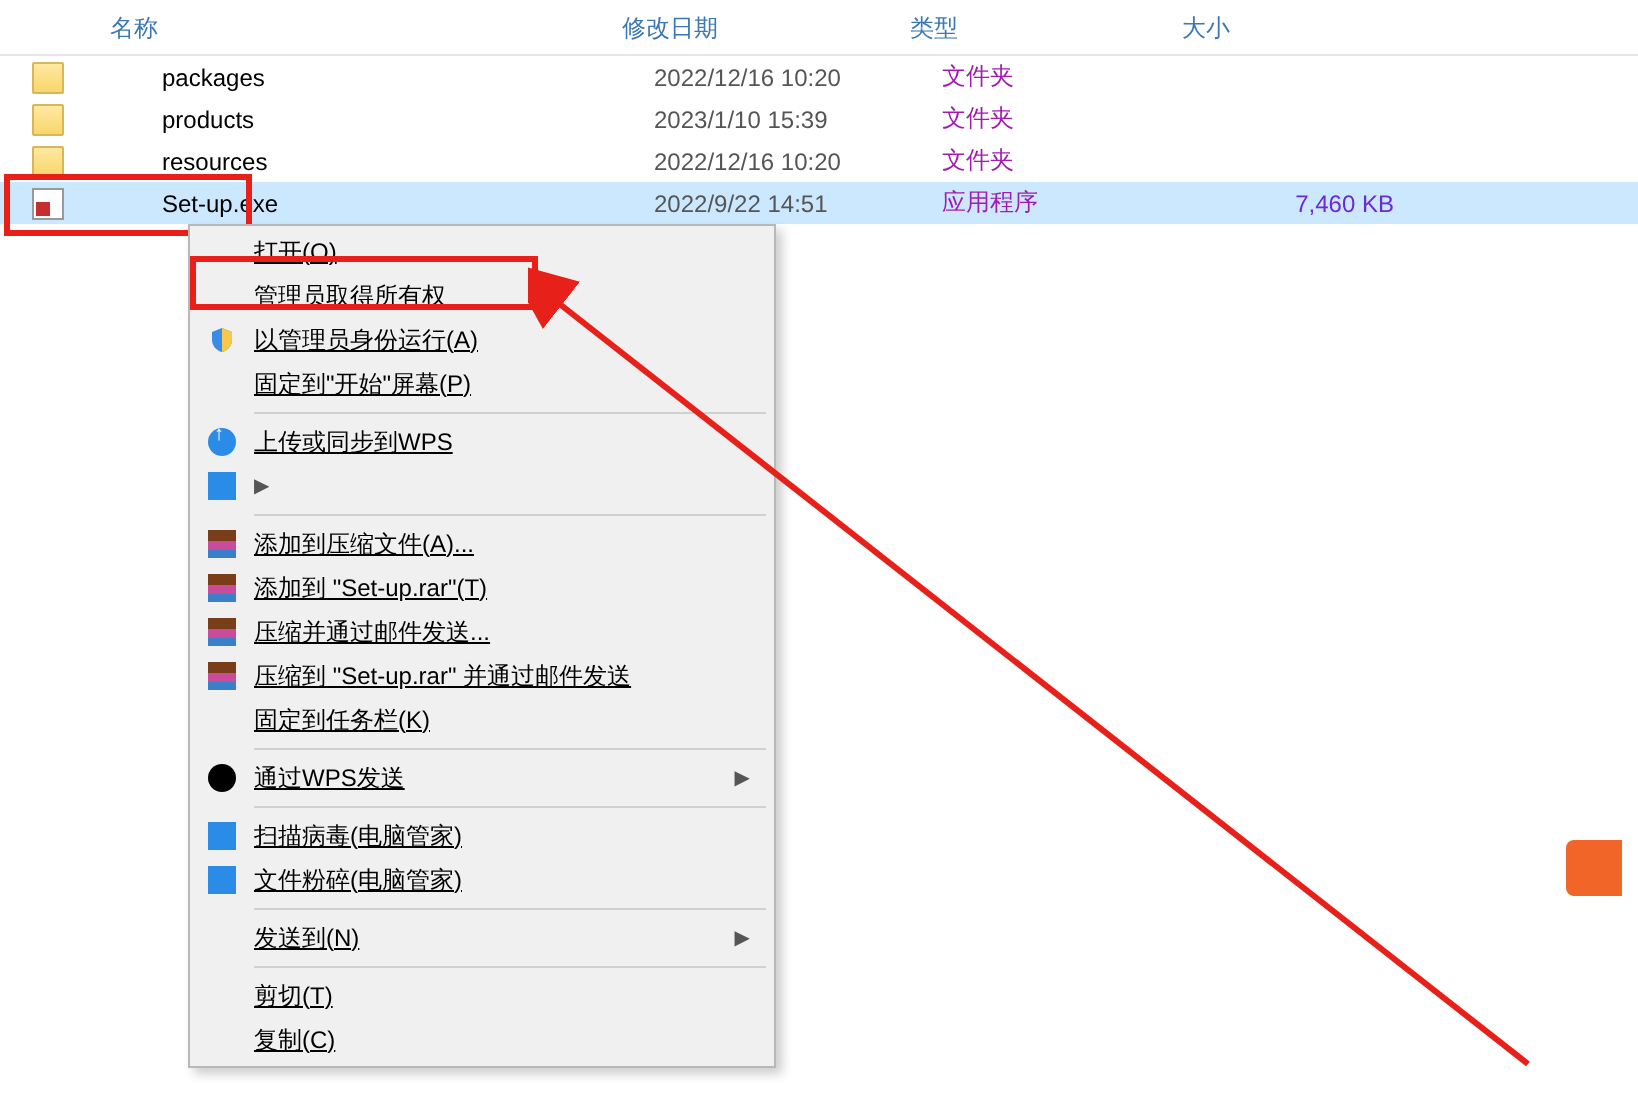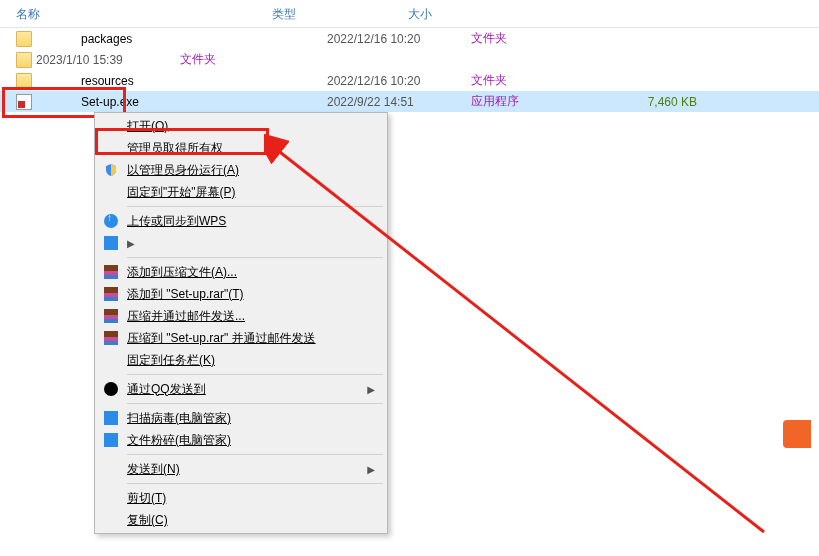--- a/index.html
+++ b/index.html
@@ -1,33 +1,33 @@
 <!DOCTYPE html>
 <html><head>
   <meta charset="utf-8">
   <style>
     * { margin: 0; padding: 0; box-sizing: border-box; font-family: "Microsoft YaHei", Arial, sans-serif; font-size: 12px; }
     body { width: 819px; height: 556px; position: relative; background: #fff; overflow: hidden; }
     .header { display: flex; border-bottom: 1px solid #e5e5e5; height: 28px; color: #3B78B4; }
     .header div { padding: 6px 0 0 4px; }
-    .col-name { width: 268px; padding-left: 16px !important; }
+    .col-name { width: 268px; padding-left: 16px !important; margin-left: 39px; }
     .col-date { width: 144px; }
     .col-type { width: 136px; }
     .col-size { width: 100px; }
     .rows { }
     .row { display: flex; height: 21px; align-items: center; }
     .row.selected { background: #CCE8FF; }
     .icon-box { width: 16px; height: 16px; margin: 0 4px 0 16px; display: inline-block; }
     .folder-icon { background: linear-gradient(#FFE9A2, #F8D66B); border: 1px solid #D9B65A; border-radius: 1px; }
     .exe-icon { background: #fff; border: 1px solid #999; position: relative; }
     .exe-icon::after { content: ""; position: absolute; bottom: 1px; left: 1px; width: 7px; height: 7px; background: #C42E2E; }
     .cell-name { width: 246px; color: #000; margin-left: 45px; }
     .cell-date { width: 144px; color: #555; }
     .cell-type { width: 136px; color: #a21caf; }
-    .cell-size { width: 90px; text-align: right; color: #4d7c0f; }
+    .cell-size { width: 90px; text-align: right; color: #6d28d9; }
     .red-box1 { position: absolute; border: 3px solid #E8201A; left: 2px; top: 87px; width: 124px; height: 31px; pointer-events: none; }
     .red-box2 { position: absolute; border: 3px solid #E8201A; left: 95px; top: 128px; width: 174px; height: 27px; pointer-events: none; }
     .ctx { position: absolute; left: 94px; top: 112px; width: 294px; background: #F0F0F0; border: 1px solid #B8B8B8; box-shadow: 3px 3px 5px rgba(0,0,0,0.2); padding: 2px; }
     .item { display: flex; align-items: center; height: 22px; padding: 0 10px 0 4px; cursor: default; }
     .item-icon { width: 20px; height: 16px; display: flex; align-items: center; justify-content: center; margin-right: 6px; }
     .item-label { flex: 1; color: #000; text-decoration: underline; }
     .item-arrow { color: #555; font-size: 10px; }
     .sep { height: 1px; background: #D0D0D0; margin: 3px 2px 3px 30px; }
     .shield { width: 14px; height: 14px; }
     .wps1 { width: 14px; height: 14px; border-radius: 50%; background: #2B8CE8; position: relative; }
@@ -38,34 +38,36 @@
     .pcmgr { width: 14px; height: 14px; background: #2B8CE8; }
     .orange-badge { position: absolute; right: 8px; top: 420px; width: 28px; height: 28px; background: #F16529; border-radius: 4px 0 0 4px; }
     svg.arrow { position: absolute; left: 264px; top: 127px; pointer-events: none; }
     
   </style>
 </head>
 <body>
 
 <div class="header">
   <div class="col-name">名称</div>
+  <div class="col-date">修改日期</div>
   <div class="col-type">类型</div>
   <div class="col-size">大小</div>
 </div>
 
 <div class="rows" id="rows">
     <div class="row">
       <span class="icon-box folder-icon"></span>
       <span class="cell-name">packages</span>
       <span class="cell-date">2022/12/16 10:20</span>
       <span class="cell-type">文件夹</span>
       <span class="cell-size"></span>
     </div>
     <div class="row">
       <span class="icon-box folder-icon"></span>
+      <span class="cell-name">products</span>
       <span class="cell-date">2023/1/10 15:39</span>
       <span class="cell-type">文件夹</span>
       <span class="cell-size"></span>
     </div>
     <div class="row">
       <span class="icon-box folder-icon"></span>
       <span class="cell-name">resources</span>
       <span class="cell-date">2022/12/16 10:20</span>
       <span class="cell-type">文件夹</span>
       <span class="cell-size"></span>
@@ -143,21 +145,21 @@
     </div>
   <div class="item">
       <span class="item-icon"></span>
       <span class="item-label">固定到任务栏(K)</span>
     </div>
   <div class="sep"></div>
   <div class="item">
       <span class="item-icon">
         <span class="qq"></span>
       </span>
-      <span class="item-label">通过QQ发送到</span>
+      <span class="item-label">通过WPS发送</span>
       <span class="item-arrow">▶</span>
     </div>
   <div class="sep"></div>
   <div class="item">
       <span class="item-icon">
         <span class="pcmgr"></span>
       </span>
       <span class="item-label">扫描病毒(电脑管家)</span>
     </div>
   <div class="item">

